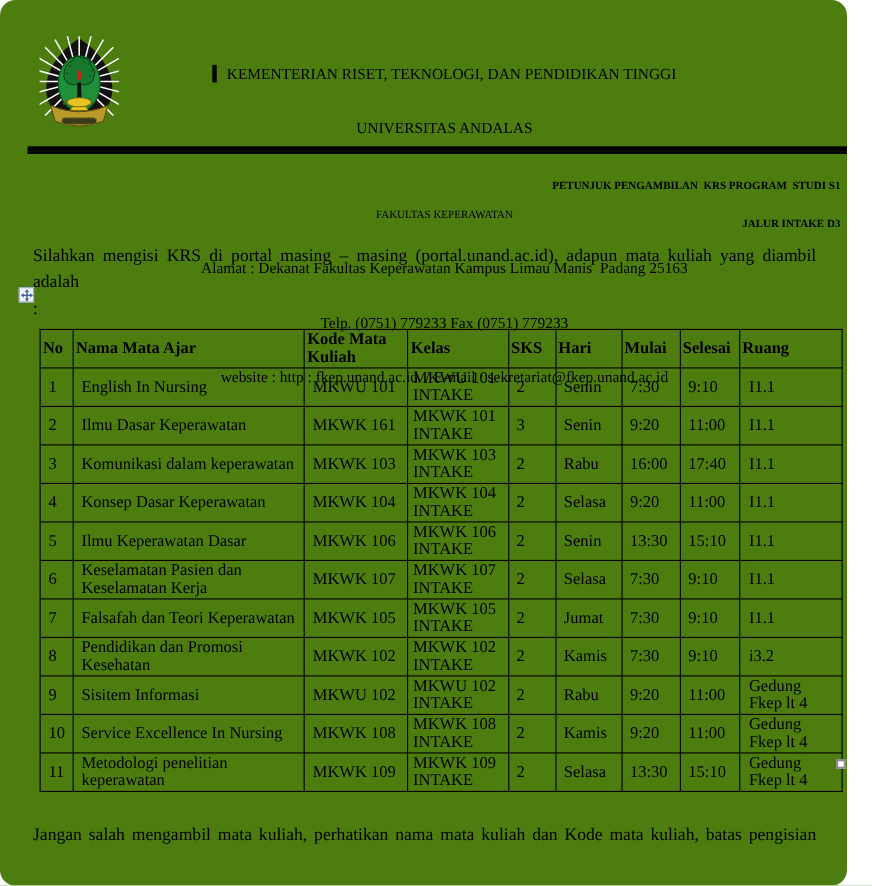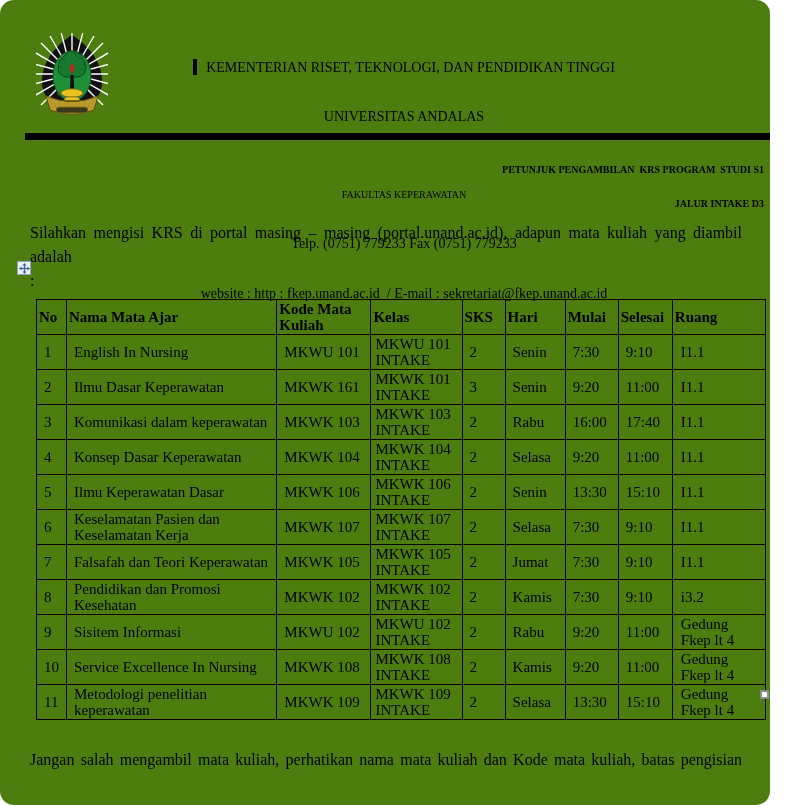--- a/index.html
+++ b/index.html
@@ -129,20 +129,21 @@
         <path d="M25 57.5 q-4.5 0.8 -2.5 4" fill="none" stroke="#6e5e0a" stroke-width="1"></path>
         <path d="M30 63 l12 0 l2.5 3.5 l-17 0 Z" fill="#e8c422" stroke="#6e5e0a" stroke-width="0.6"></path>
         <path d="M10 62 Q36 73 62 62 L58 76 Q36 85 14 76 Z" fill="#b89a2a" stroke="#5e4e10" stroke-width="1"></path>
         <rect x="20" y="73" width="32" height="6" rx="3" fill="#3a3a1a" stroke="#8a7a20" stroke-width="0.8"></rect>
       </svg>
     </div>
     <div class="lh-text">
       <div class="lh-line"><span class="vbar"></span><span>KEMENTERIAN RISET, TEKNOLOGI, DAN PENDIDIKAN TINGGI</span></div>
       <div class="lh-line">UNIVERSITAS ANDALAS</div>
       <div class="lh-line faculty">FAKULTAS KEPERAWATAN</div>
+      <div class="lh-line">Alamat : Dekanat Fakultas Keperawatan Kampus Limau Manis  Padang 25163</div>
       <div class="lh-line">Telp. (0751) 779233 Fax (0751) 779233</div>
       <div class="lh-line">website : http : fkep.unand.ac.id  / E-mail : sekretariat@fkep.unand.ac.id</div>
     </div>
   </div>
 
   <div class="divider"></div>
 
   <div class="doc-title t1">PETUNJUK PENGAMBILAN  KRS PROGRAM  STUDI S1</div>
   <div class="doc-title t2">JALUR INTAKE D3</div>
 

